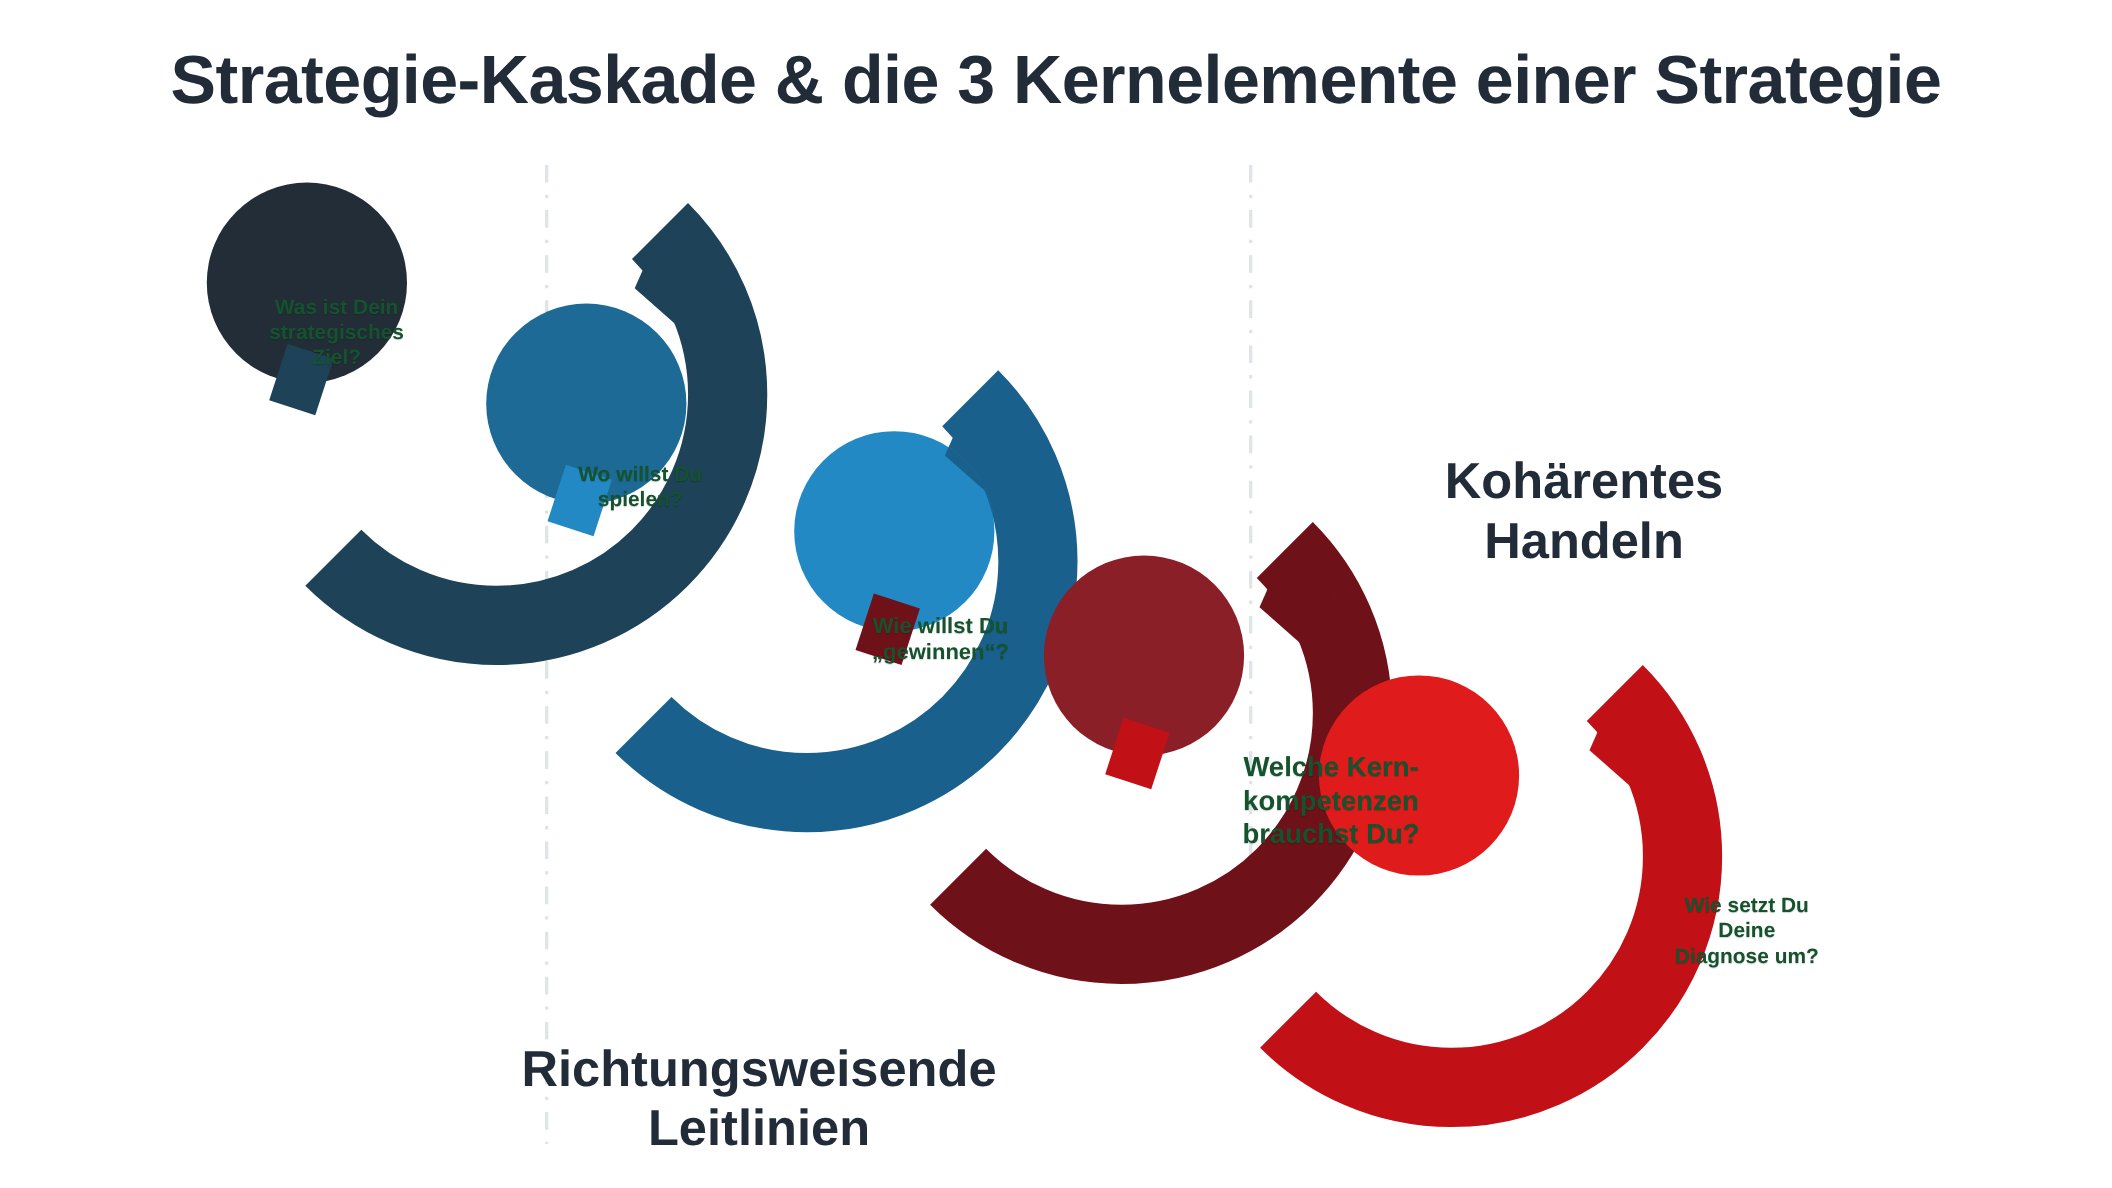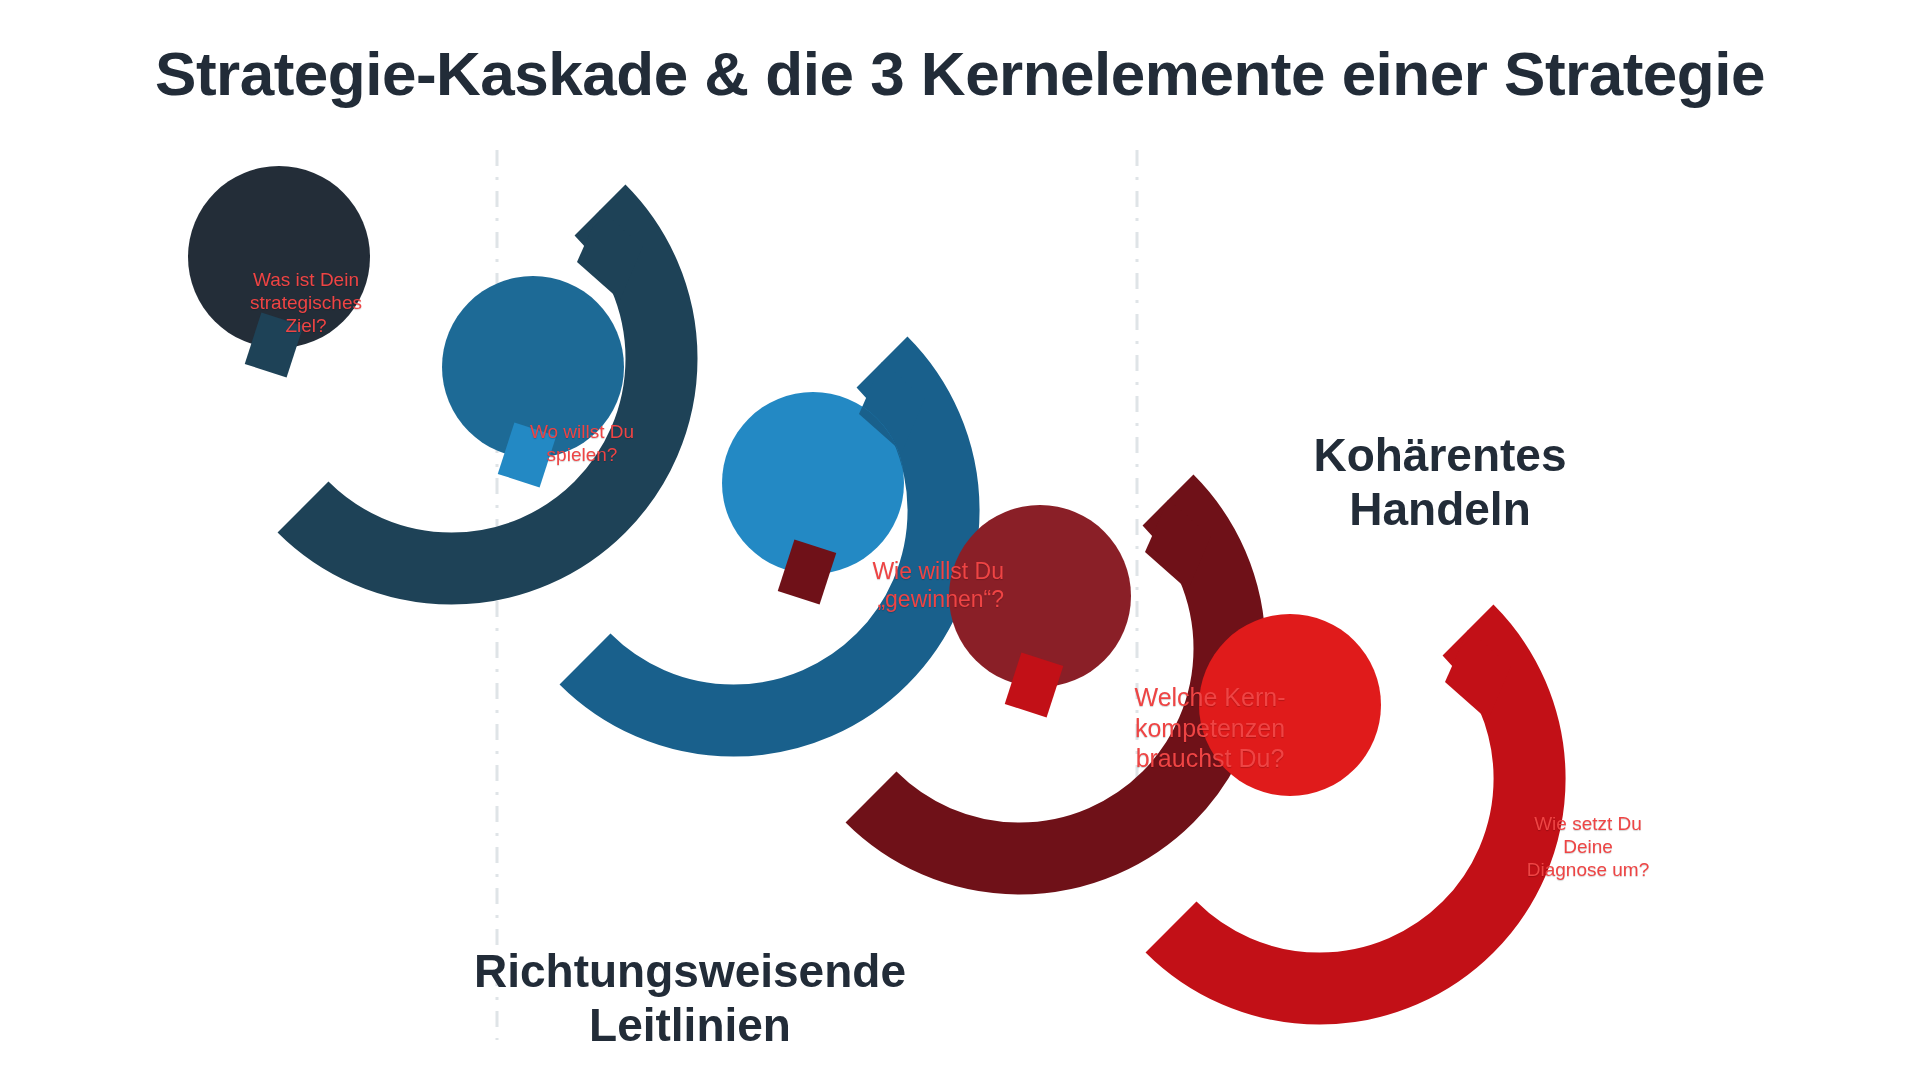--- a/index.html
+++ b/index.html
@@ -34,35 +34,35 @@
     position:absolute;
     text-align:center;
     font-size:46px;
     line-height:1.18;
     font-weight:bold;
     color:#222c38;
     white-space:pre-line;
   }
   #label-diagnose{ left:150px; top:545px; width:300px; }
   #label-leitlinien{ left:430px; top:900px; width:520px;margin-top:44px; }
-  #label-handeln{ left:1230px; top:410px; width:420px;margin-top:18px; }
+  #label-handeln{ left:1230px; top:410px; width:420px; }
 
   .node-text{
     position:absolute;
     text-align:center;
-    color:#ef4444;
-    font-weight:normal;
+    color:#14532d;
+    font-weight:bold;
     line-height:1.22;
     white-space:pre-line;
     pointer-events:none;
     text-shadow:0 1px 1px rgba(0,0,0,.18);
   }
   #node-text-0{ left:196px; top:268px; width:220px; font-size:19px;}
   #node-text-1{ left:472px; top:420px; width:220px; font-size:19px;}
-  #node-text-2{ left:784px; top:557px; width:220px; font-size:23px;text-align:right;}
+  #node-text-2{ left:745px; top:557px; width:220px; font-size:20px;}
   #node-text-3{ left:1100px; top:682px; width:220px; font-size:25px;}
   #node-text-4{ left:1478px; top:812px; width:220px; font-size:19px;}
 </style>
 </head>
 <body>
 
 <div id="stage">
 
   <div class="title">Strategie-Kaskade &amp; die 3 Kernelemente einer Strategie</div>
 

